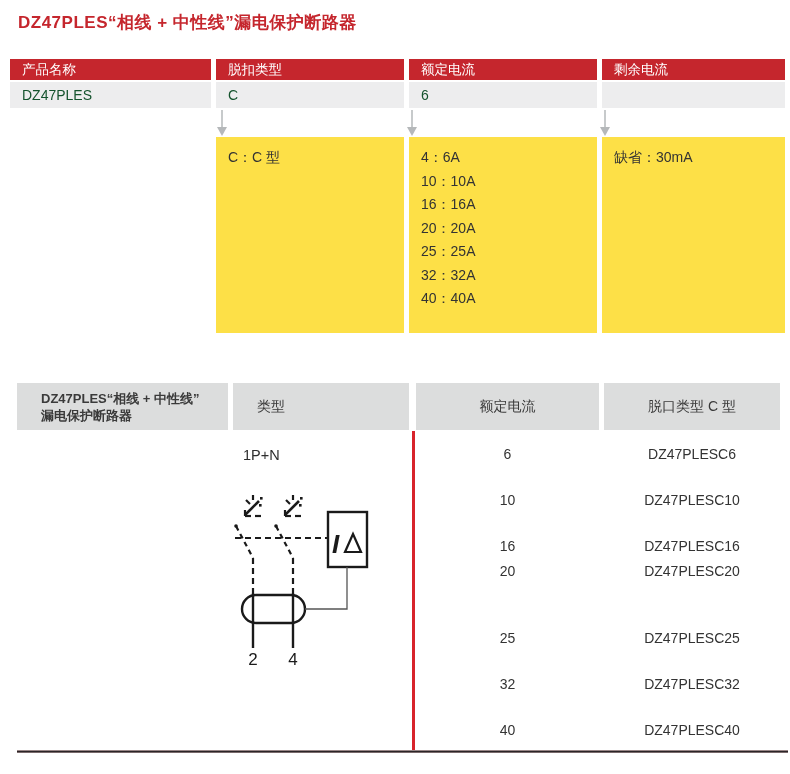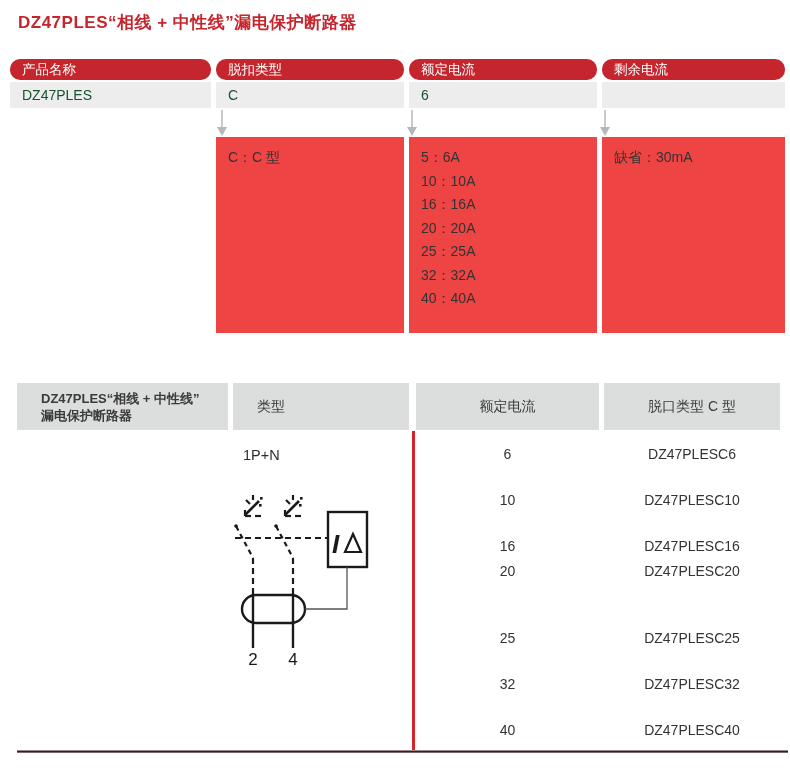--- a/index.html
+++ b/index.html
@@ -1,24 +1,24 @@
 <!DOCTYPE html>
 <html><head>
 <meta charset="utf-8">
 <style>
   html,body{margin:0;padding:0;background:#fff;}
   .page{position:relative;width:790px;height:774px;background:#ffffff;
         font-family:"Liberation Sans","DejaVu Sans",sans-serif;color:#333;overflow:hidden;}
   .title{position:absolute;left:18px;top:11px;font-size:17px;font-weight:bold;color:#c5262d;letter-spacing:.5px;}
   
   .t1-head{position:absolute;top:59px;height:21px;background:#c5262d;color:#fff;
-           font-size:13.5px;line-height:21px;padding-left:12px;box-sizing:border-box;border-radius:10px;}
+           font-size:13.5px;line-height:21px;padding-left:12px;box-sizing:border-box;}
   .t1-row{position:absolute;top:82px;height:26px;background:#ededee;
           font-size:14px;line-height:26px;padding-left:12px;box-sizing:border-box;color:#14532d;}
-  .opt-cell{position:absolute;top:137px;height:196px;background:#ef4444;box-sizing:border-box;
+  .opt-cell{position:absolute;top:137px;height:196px;background:#fde047;box-sizing:border-box;
             padding:9px 0 8px 12px;font-size:14px;color:#333;}
   .opt-line{line-height:23.5px;}
   .c1{left:10px;width:201px;} .c2{left:216px;width:188px;} .c3{left:409px;width:188px;} .c4{left:602px;width:183px;}
   .arrow{position:absolute;top:110px;width:14px;height:26px;}
   
   .t2-head{position:absolute;top:383px;height:47px;background:#dcdddd;box-sizing:border-box;color:#3a3a3a;}
   .h1{left:17px;width:211px;padding:7px 0 0 24px;font-size:13px;font-weight:bold;line-height:17px;}
   .h2{left:233px;width:176px;font-size:14px;line-height:47px;padding-left:24px;}
   .h3{left:416px;width:183px;font-size:14px;line-height:47px;text-align:center;}
   .h4{left:604px;width:176px;font-size:14px;line-height:47px;text-align:center;}
@@ -65,21 +65,21 @@
     <svg width="14" height="26">
         <line x1="7" y1="0" x2="7" y2="18" stroke="#b5b8ba" stroke-width="1.5"></line>
         <polygon points="2,17 12,17 7,26" fill="#b5b8ba"></polygon>
       </svg>
   </div>
 
   <div class="opt-cell c2">
     <div class="opt-line">C：C 型</div>
   </div>
   <div class="opt-cell c3">
-    <div class="opt-line">5：6A</div>
+    <div class="opt-line">4：6A</div>
     <div class="opt-line">10：10A</div>
     <div class="opt-line">16：16A</div>
     <div class="opt-line">20：20A</div>
     <div class="opt-line">25：25A</div>
     <div class="opt-line">32：32A</div>
     <div class="opt-line">40：40A</div>
   </div>
   <div class="opt-cell c4">
     <div class="opt-line">缺省：30mA</div>
   </div>

